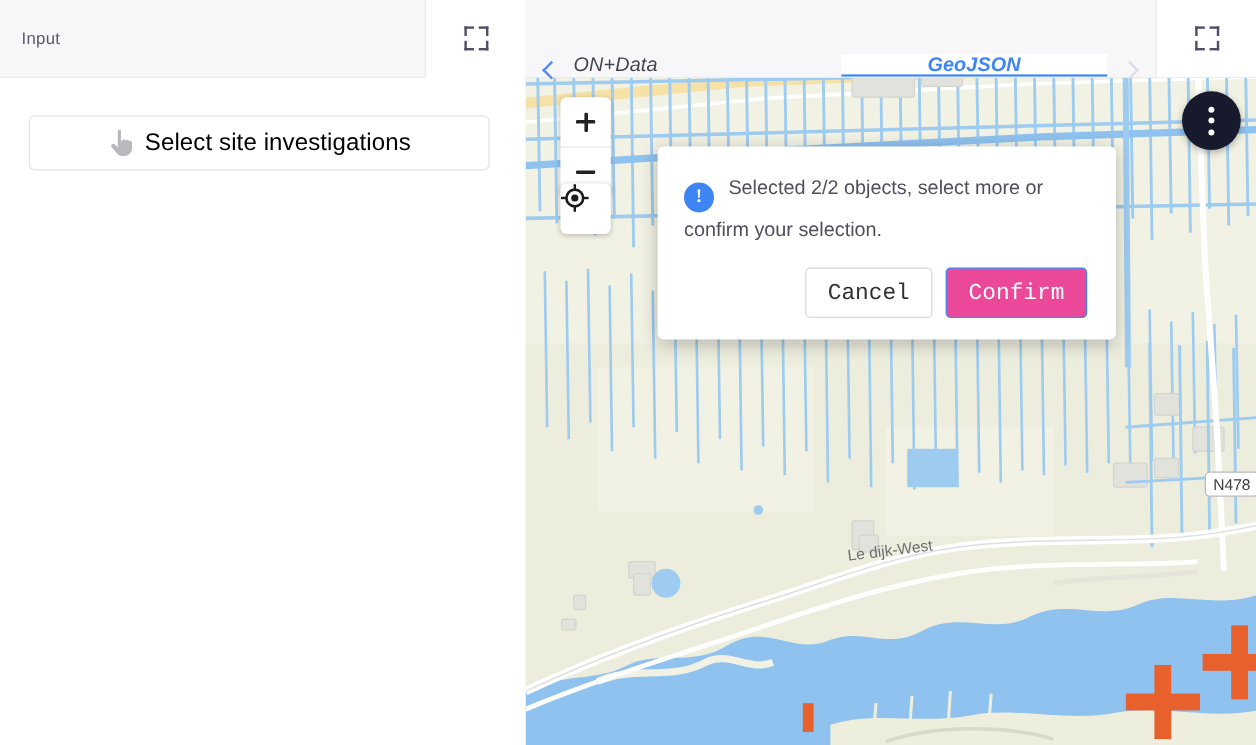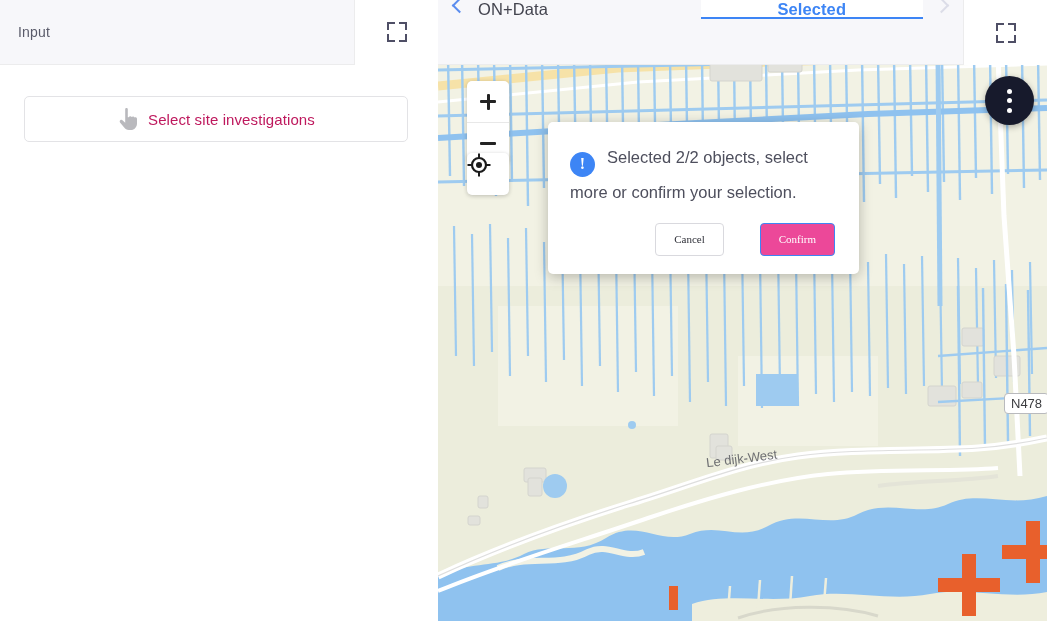--- a/index.html
+++ b/index.html
@@ -33,28 +33,28 @@
   .expand-icon i.tr { top:0; right:0; border-left:none; border-bottom:none; }
   .expand-icon i.bl { bottom:0; left:0; border-right:none; border-top:none; }
   .expand-icon i.br { bottom:0; right:0; border-left:none; border-top:none; }
 
   .left-body { padding: 31px 24px 0 24px; }
   .select-btn {
     width: 384px; height: 46px; border: 1px solid #e3e3e6; border-radius: 5px;
     background: #ffffff; display: flex; align-items: center; justify-content: center;
     gap: 11px; cursor: default;
   }
-  .select-btn-label { font-size: 15px; color: #be185d; letter-spacing:.1px; }
+  .select-btn-label { font-size: 20px; color: #000000; letter-spacing:.1px; }
   .touch-icon { width: 20px; height: 22px; display: block; }
 
   
   .right-panel { width: 609px; height: 621px; position: relative; background: #ffffff; }
   .tabbar {
-    height: 65px; display: flex; align-items: flex-start; background: #f7f7fa;
-    position: relative; z-index: 5; border-bottom: 1px solid #ececed;
+    height: 65px; display: flex; align-items: flex-end; background: #f7f7fa;
+    position: relative; z-index: 5; border-bottom: 1px solid #ececed; font-style: italic;
   }
   .tab-scroll-btn {
     width: 40px; display: flex; align-items: center; justify-content: center;
     background: #f7f7fa; cursor: pointer;
   }
   .tab-scroll-btn.disabled { cursor: default; }
   .chev { width: 11px; height: 11px; border-style: solid; border-width: 2.6px 2.6px 0 0; display:block; }
   .chev.left  { transform: rotate(-135deg); border-color: #5b8def; margin-left:3px; }
   .chev.right { transform: rotate(45deg);  border-color: #dcdde8; margin-right:3px; }
   .tabs { display: flex; flex: 1; overflow: hidden; }
@@ -100,38 +100,38 @@
   .menu-fab {
     position: absolute; right: 13px; top: 20px; width: 49px; height: 49px;
     border-radius: 50%; background: #171a2c; display: flex; flex-direction: column;
     align-items: center; justify-content: center; gap: 4.5px; cursor: pointer; z-index: 20;
     box-shadow: 0 2px 6px rgba(0,0,0,.3);
   }
   .menu-fab span { width: 5px; height: 5px; border-radius: 50%; background: #ffffff; display: block; }
 
   
   .dialog {
-    position: absolute; left: 110px; top: 66px; width: 311px;
+    position: absolute; left: 110px; top: 66px; width: 382px;
     background: #ffffff; border-radius: 5px; box-shadow: 0 3px 14px rgba(0,0,0,.26);
     padding: 20px 24px 18px 22px; z-index: 30;
   }
   .dialog-msg {
     display: block; font-size: 16.5px; color: #4e4f5d; line-height: 30px;
     text-indent: 0;
   }
   .info-badge {
     width: 25px; height: 25px; border-radius: 50%; background: #3d85f5;
     display: inline-flex; align-items: center; justify-content: center;
     color: #ffffff; font-size: 16px; font-weight: bold; vertical-align: -6px;
     margin-right: 12px; font-family: "Liberation Serif", serif;
   }
   .dialog-actions { display: flex; justify-content: flex-end; gap: 11px; margin-top: 16px; }
   .btn {
-    font-size: 11px; border-radius: 4px; padding: 9px 18px; cursor: pointer;
-    font-family: Liberation Serif, serif; line-height: 1.2; margin-left: 25px;
+    font-size: 19px; border-radius: 4px; padding: 9px 18px; cursor: pointer;
+    font-family: Liberation Mono, monospace; line-height: 1.2;
   }
   .btn-cancel { background: #ffffff; border: 1px solid #d9d9de; color: #2f3038; }
   .btn-confirm { background: #ec4899; border: 1px solid #3d85f5; color: #ffffff; }
 
   
   .map-label {
     position: absolute; font-size: 13px; color: #6e6f72; z-index: 8;
     white-space: nowrap; font-family: "Liberation Sans", sans-serif;
   }
   .road-shield {
@@ -172,21 +172,21 @@
 
     <div class="tabbar">
       <div class="tab-scroll-btn">
         <span class="chev left"></span>
       </div>
       <div class="tabs">
         <div class="tab partial">
           <span>ON+Data</span>
         </div>
         <div class="tab active">
-          <span>Selected</span>
+          <span>GeoJSON</span>
         </div>
       </div>
       <div class="tab-scroll-btn disabled">
         <span class="chev right"></span>
       </div>
       <div class="expand-btn">
         <span class="expand-icon">
           <i class="tl"></i>
             <i class="tr"></i>
             <i class="bl"></i>

